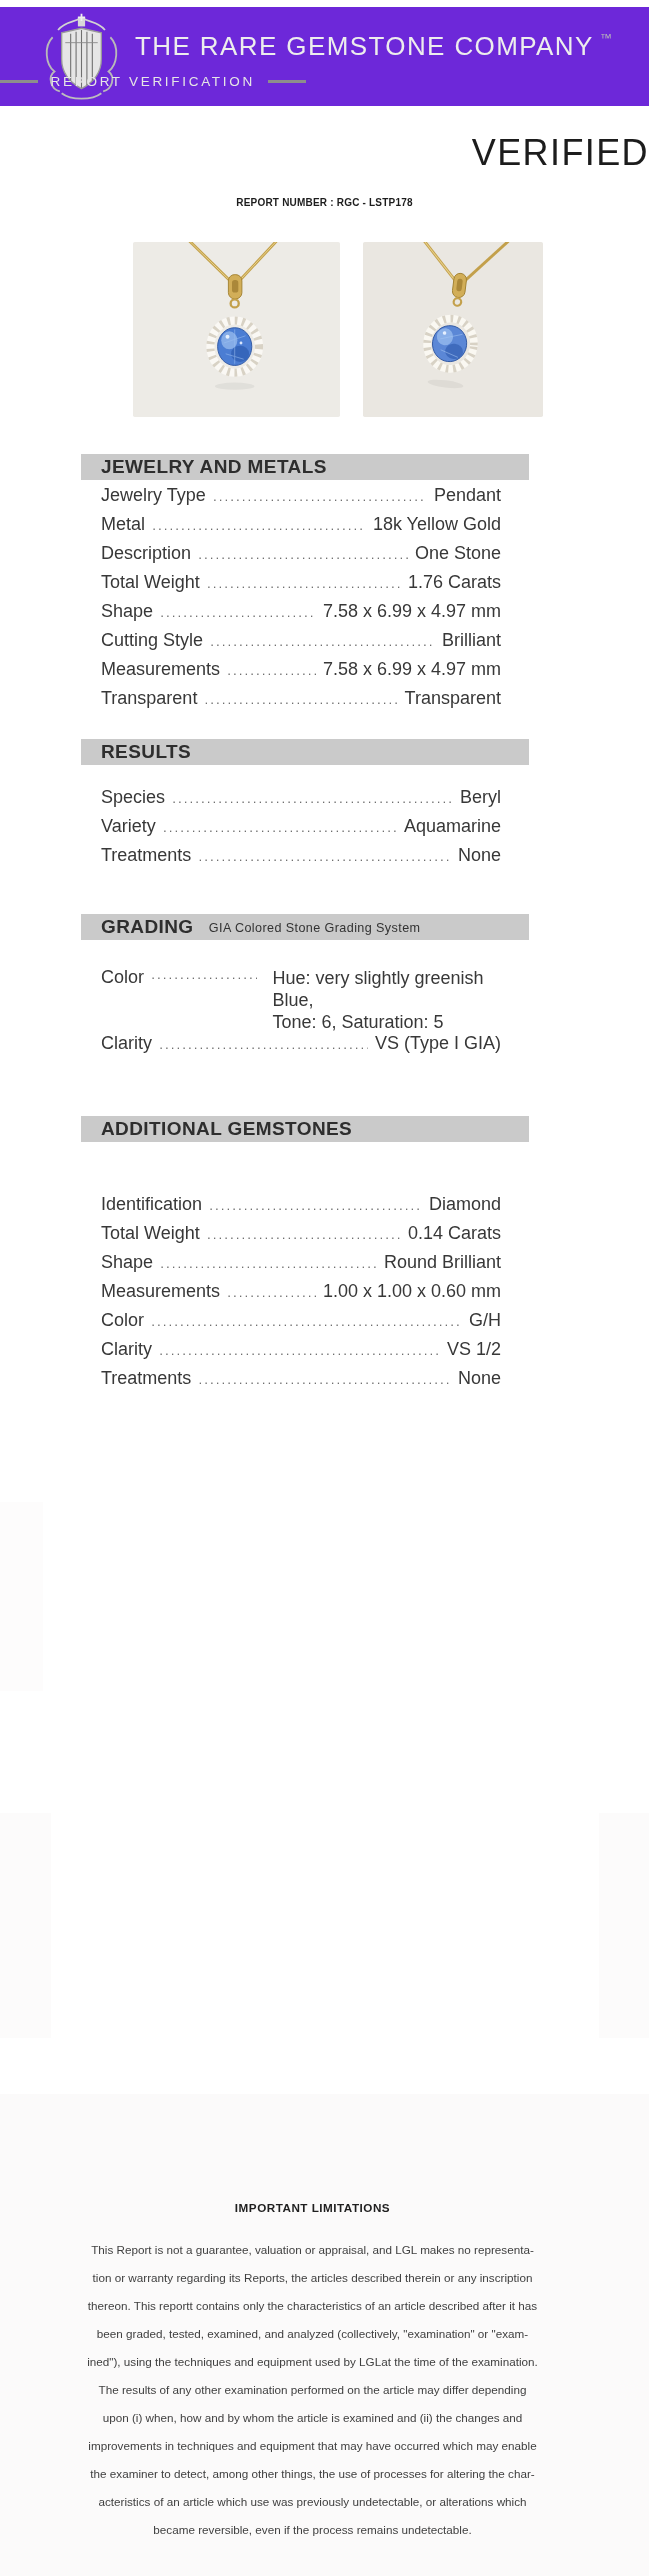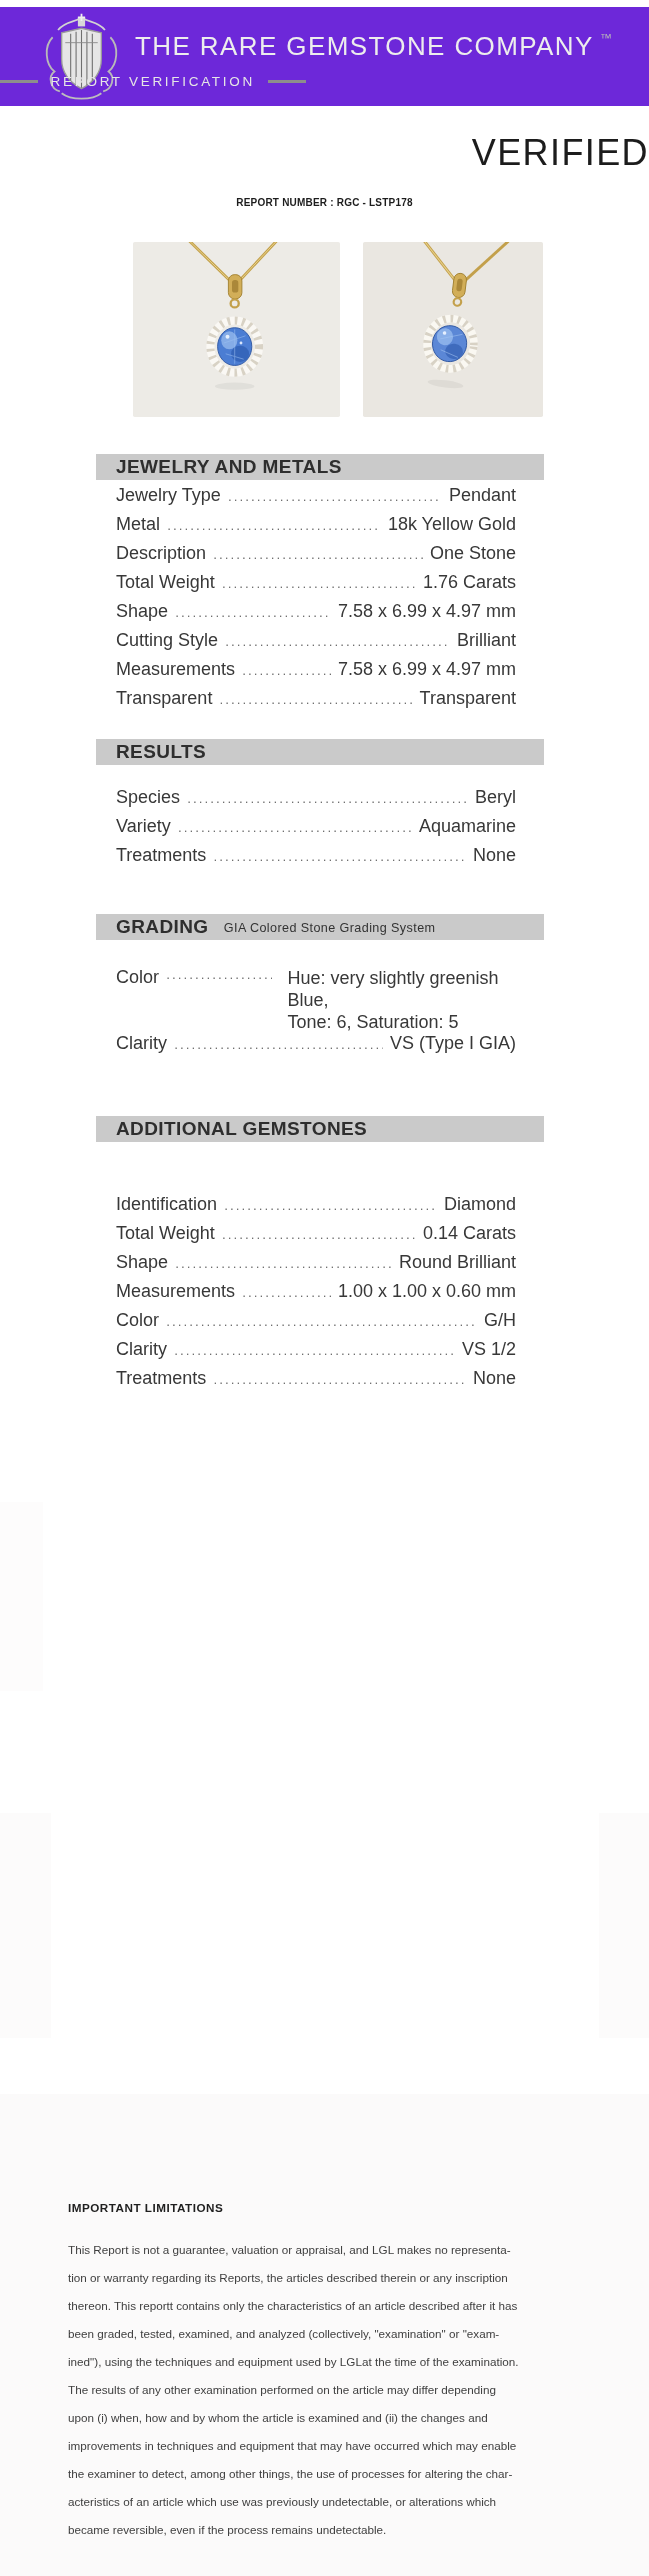--- a/index.html
+++ b/index.html
@@ -19,42 +19,42 @@
   
   .verified{position:absolute;top:132px;left:0;width:100%;text-align:right;font-size:36px;letter-spacing:1.4px;color:#1c1c1c}
   .repnum{position:absolute;top:197px;left:0;width:100%;text-align:center;font-size:10px;font-weight:bold;letter-spacing:0.2px;color:#1d1d1d}
   
   .photos{position:absolute;top:242px;left:133px;display:flex;gap:22.5px}
   .photo{height:175px;border-radius:1.8px;overflow:hidden;position:relative}
   .photo.left{width:207px;background:#edebe6}
   .photo.right{width:180px;background:#eae7e1}
   .photo svg{display:block;width:100%;height:100%}
   
-  .section{position:absolute;left:96px;width:448px}
+  .section{position:absolute;left:81px;width:448px}
   .bar{height:26px;background:#cacaca;padding-left:20px;display:flex;align-items:center}
   .bar .title{font-size:19px;font-weight:bold;color:#2e2e2e;letter-spacing:0.4px;white-space:nowrap}
   .bar .subtitle{font-size:12.6px;color:#333333;margin-left:15.3px;letter-spacing:0.4px;white-space:nowrap;padding-top:1.8px}
   .rows{margin-left:20px;width:400px}
   .row{display:flex;align-items:baseline;height:29px;font-size:18px;color:#383838}
   .lbl{white-space:nowrap}
   .leader{flex:1 1 auto;overflow:hidden;white-space:nowrap;margin:0 7.2px;color:#6f6f6f;font-size:13.5px;letter-spacing:2px}
   .leader::after{content:"........................................................................................................"}
   .leader.short{flex:0 0 106px}
   .val{white-space:nowrap}
   #sec-jewelry{top:454px}   #sec-jewelry .rows{margin-top:5.4px}
   #sec-results{top:739px}   #sec-results .rows{margin-top:21.6px}
   #sec-grading{top:914px}  #sec-grading .rows{margin-top:27px}
   #sec-additional{top:1116px}#sec-additional .rows{margin-top:52px}
   .grading-color{height:auto;align-items:flex-start}
   .vml{line-height:22px;margin-left:8px;text-align:left}
   
   .wm{position:absolute;background:#fcfbfb}
   .band{position:absolute;left:0;top:2094px;width:649px;height:482px;background:#fbfafa}
   
-  .limits{position:absolute;top:2201px;left:68px;width:505px;}
+  .limits{position:absolute;top:2201px;left:60px;width:505px;text-align:center}
   .limits .ltitle{font-size:11.7px;font-weight:bold;letter-spacing:0.5px;color:#1f1f1f;margin-bottom:21.6px}
   .limits .lline{font-size:11.7px;line-height:28px;color:#3f3f3f}
 </style>
 </head>
 <body>
 
 <div class="band"></div>
 <div class="wm" style="left:0;top:1813px;width:51px;height:225px"></div>
 <div class="wm" style="left:599px;top:1813px;width:51px;height:225px"></div>
 <div class="wm" style="left:0;top:1502px;width:43px;height:189px;background:#fdfcfc"></div>

